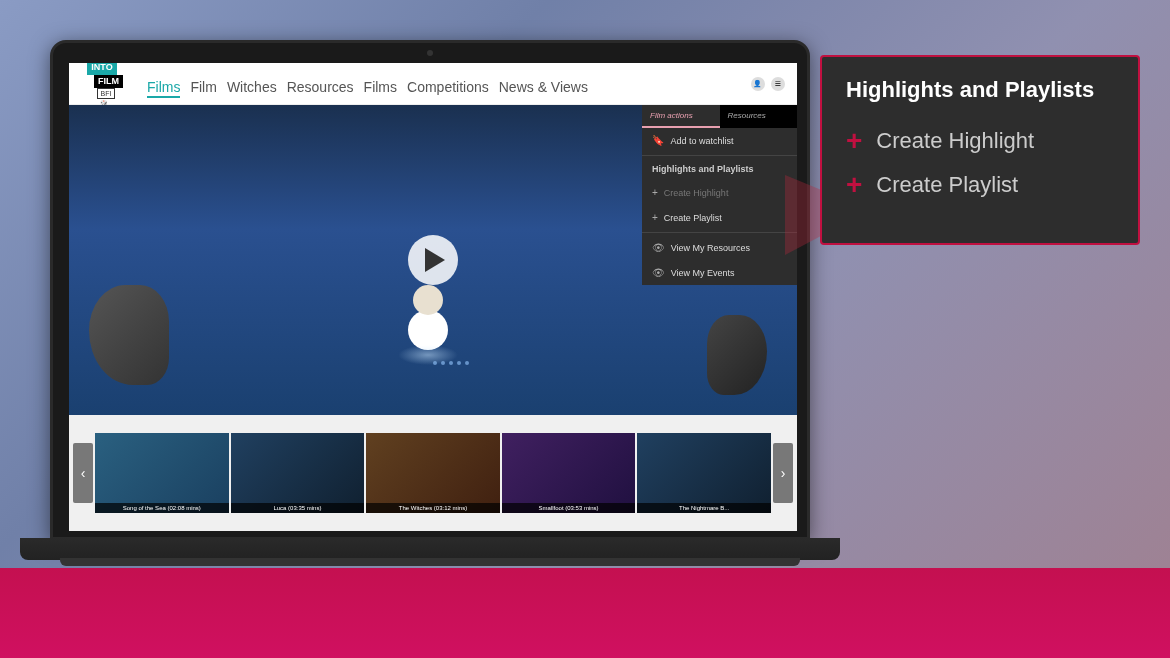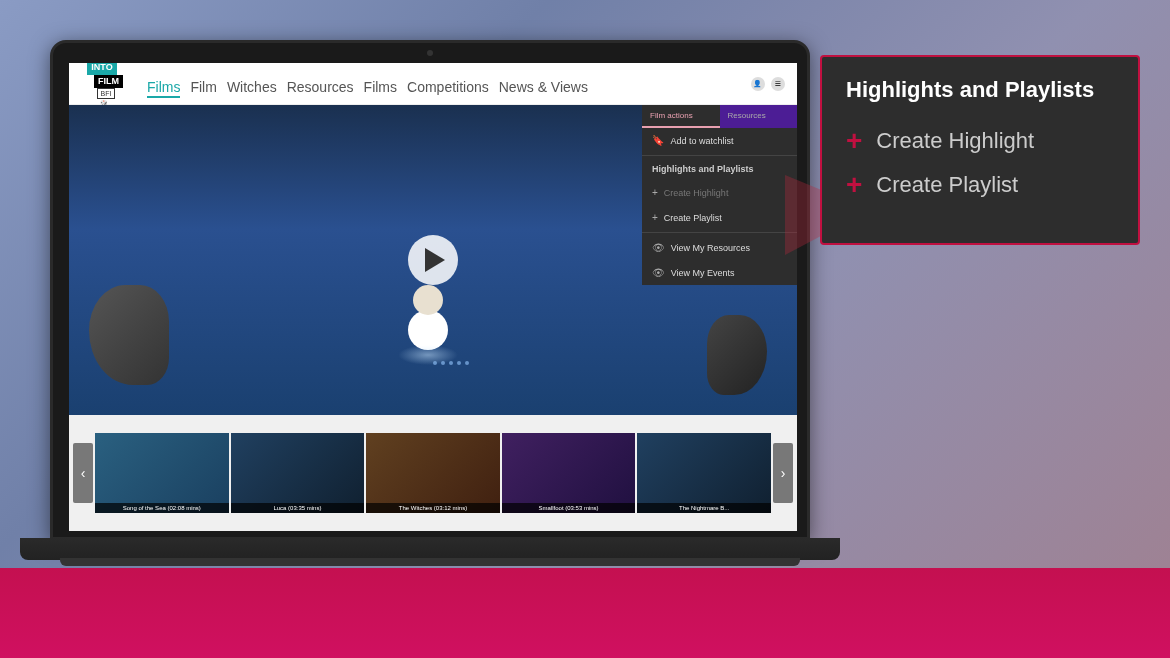--- a/index.html
+++ b/index.html
@@ -365,21 +365,22 @@
       right: 0;
       width: 155px;
       background: #2d2d2d;
       z-index: 20;
       color: #fff;
       font-size: 9px;
     }
 
     .dropdown-tabs {
       display: flex;
-      background: #4c1d95;
+      background: #000000;
+      font-style: italic;
     }
 
     .dropdown-tab {
       flex: 1;
       padding: 6px 8px;
       font-size: 8px;
       cursor: pointer;
     }
 
     .dropdown-tab.active {

